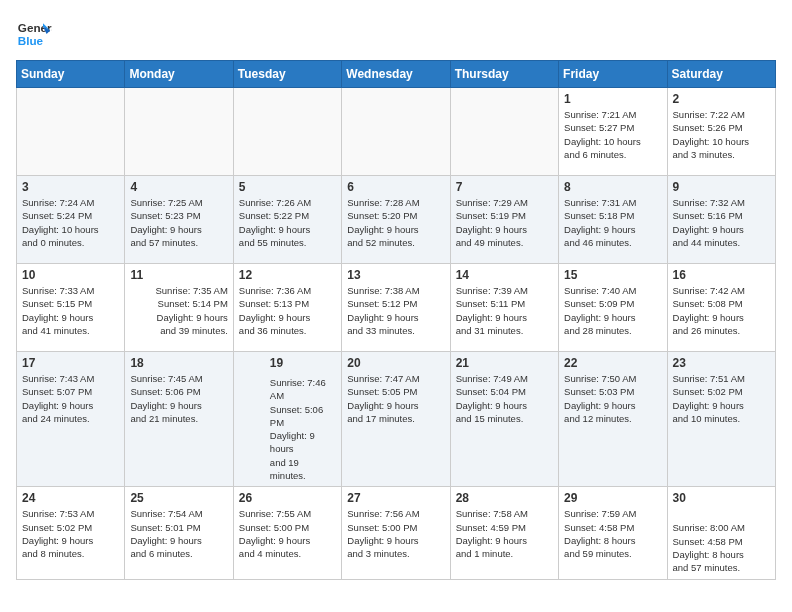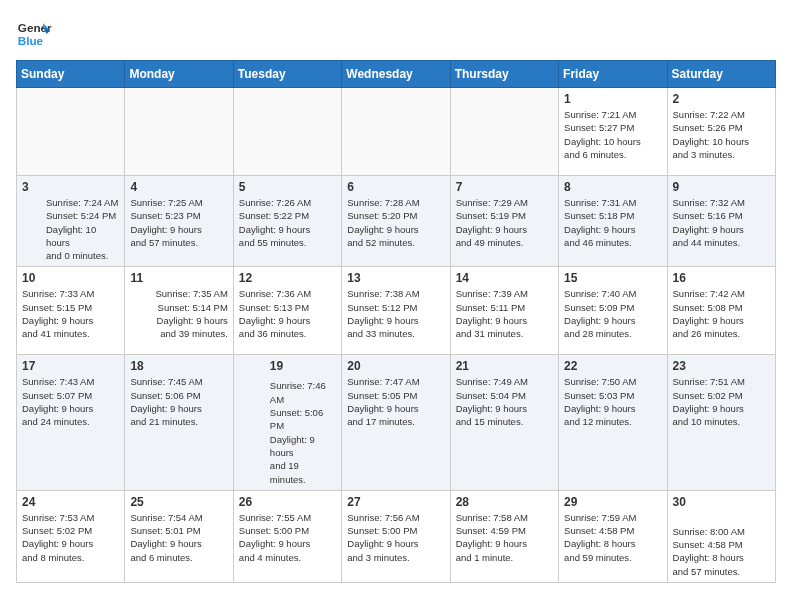--- a/index.html
+++ b/index.html
@@ -126,21 +126,21 @@
           <div class="day-number">2</div>
           <div class="day-info" style="white-space: pre-line;">Sunrise: 7:22 AM
 Sunset: 5:26 PM
 Daylight: 10 hours
 and 3 minutes.</div>
         </td>
       </tr>
       <tr>
         <td style="background: rgb(240, 244, 248);">
           <div class="day-number">3</div>
-          <div class="day-info" style="white-space: pre-line; margin-left: 24px;">Sunrise: 7:24 AM
+          <div class="day-info" style="white-space: pre-line;">Sunrise: 7:24 AM
 Sunset: 5:24 PM
 Daylight: 10 hours
 and 0 minutes.</div>
         </td>
         <td style="background: rgb(240, 244, 248);">
           <div class="day-number">4</div>
           <div class="day-info" style="white-space: pre-line;">Sunrise: 7:25 AM
 Sunset: 5:23 PM
 Daylight: 9 hours
 and 57 minutes.</div>

